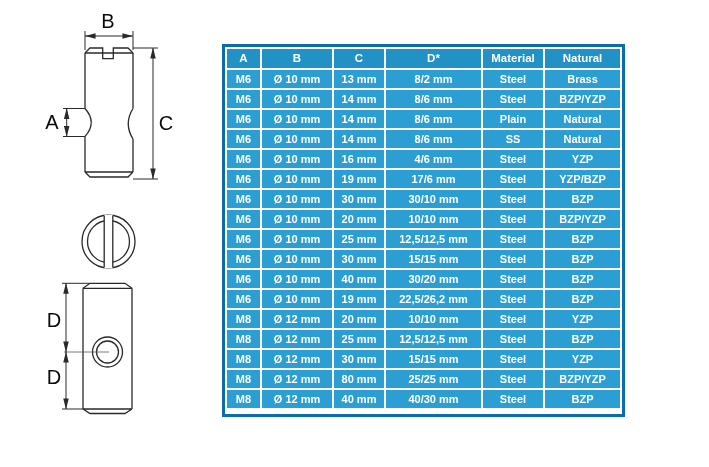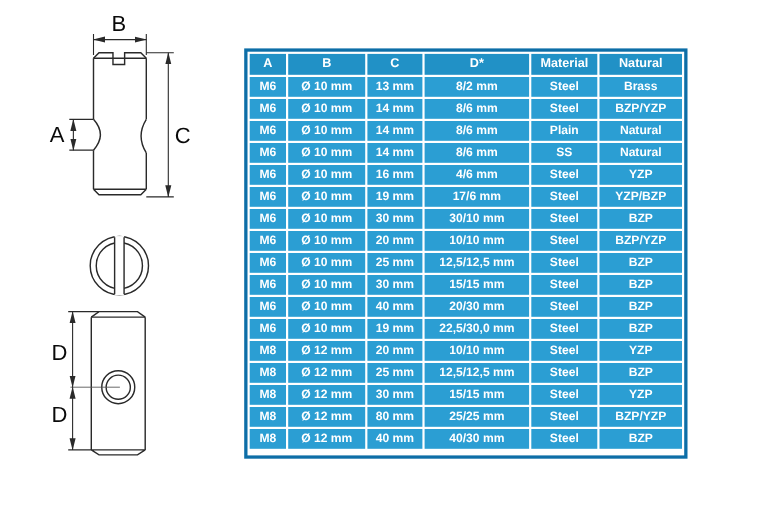--- a/index.html
+++ b/index.html
@@ -197,29 +197,29 @@
             <td>Ø 10 mm</td>
             <td>30 mm</td>
             <td>15/15 mm</td>
             <td>Steel</td>
             <td>BZP</td>
           </tr>
           <tr>
             <td>M6</td>
             <td>Ø 10 mm</td>
             <td>40 mm</td>
-            <td>20/30 mm</td>
+            <td>30/20 mm</td>
             <td>Steel</td>
             <td>BZP</td>
           </tr>
           <tr>
             <td>M6</td>
             <td>Ø 10 mm</td>
             <td>19 mm</td>
-            <td>22,5/30,0 mm</td>
+            <td>22,5/26,2 mm</td>
             <td>Steel</td>
             <td>BZP</td>
           </tr>
           <tr>
             <td>M8</td>
             <td>Ø 12 mm</td>
             <td>20 mm</td>
             <td>10/10 mm</td>
             <td>Steel</td>
             <td>YZP</td>

